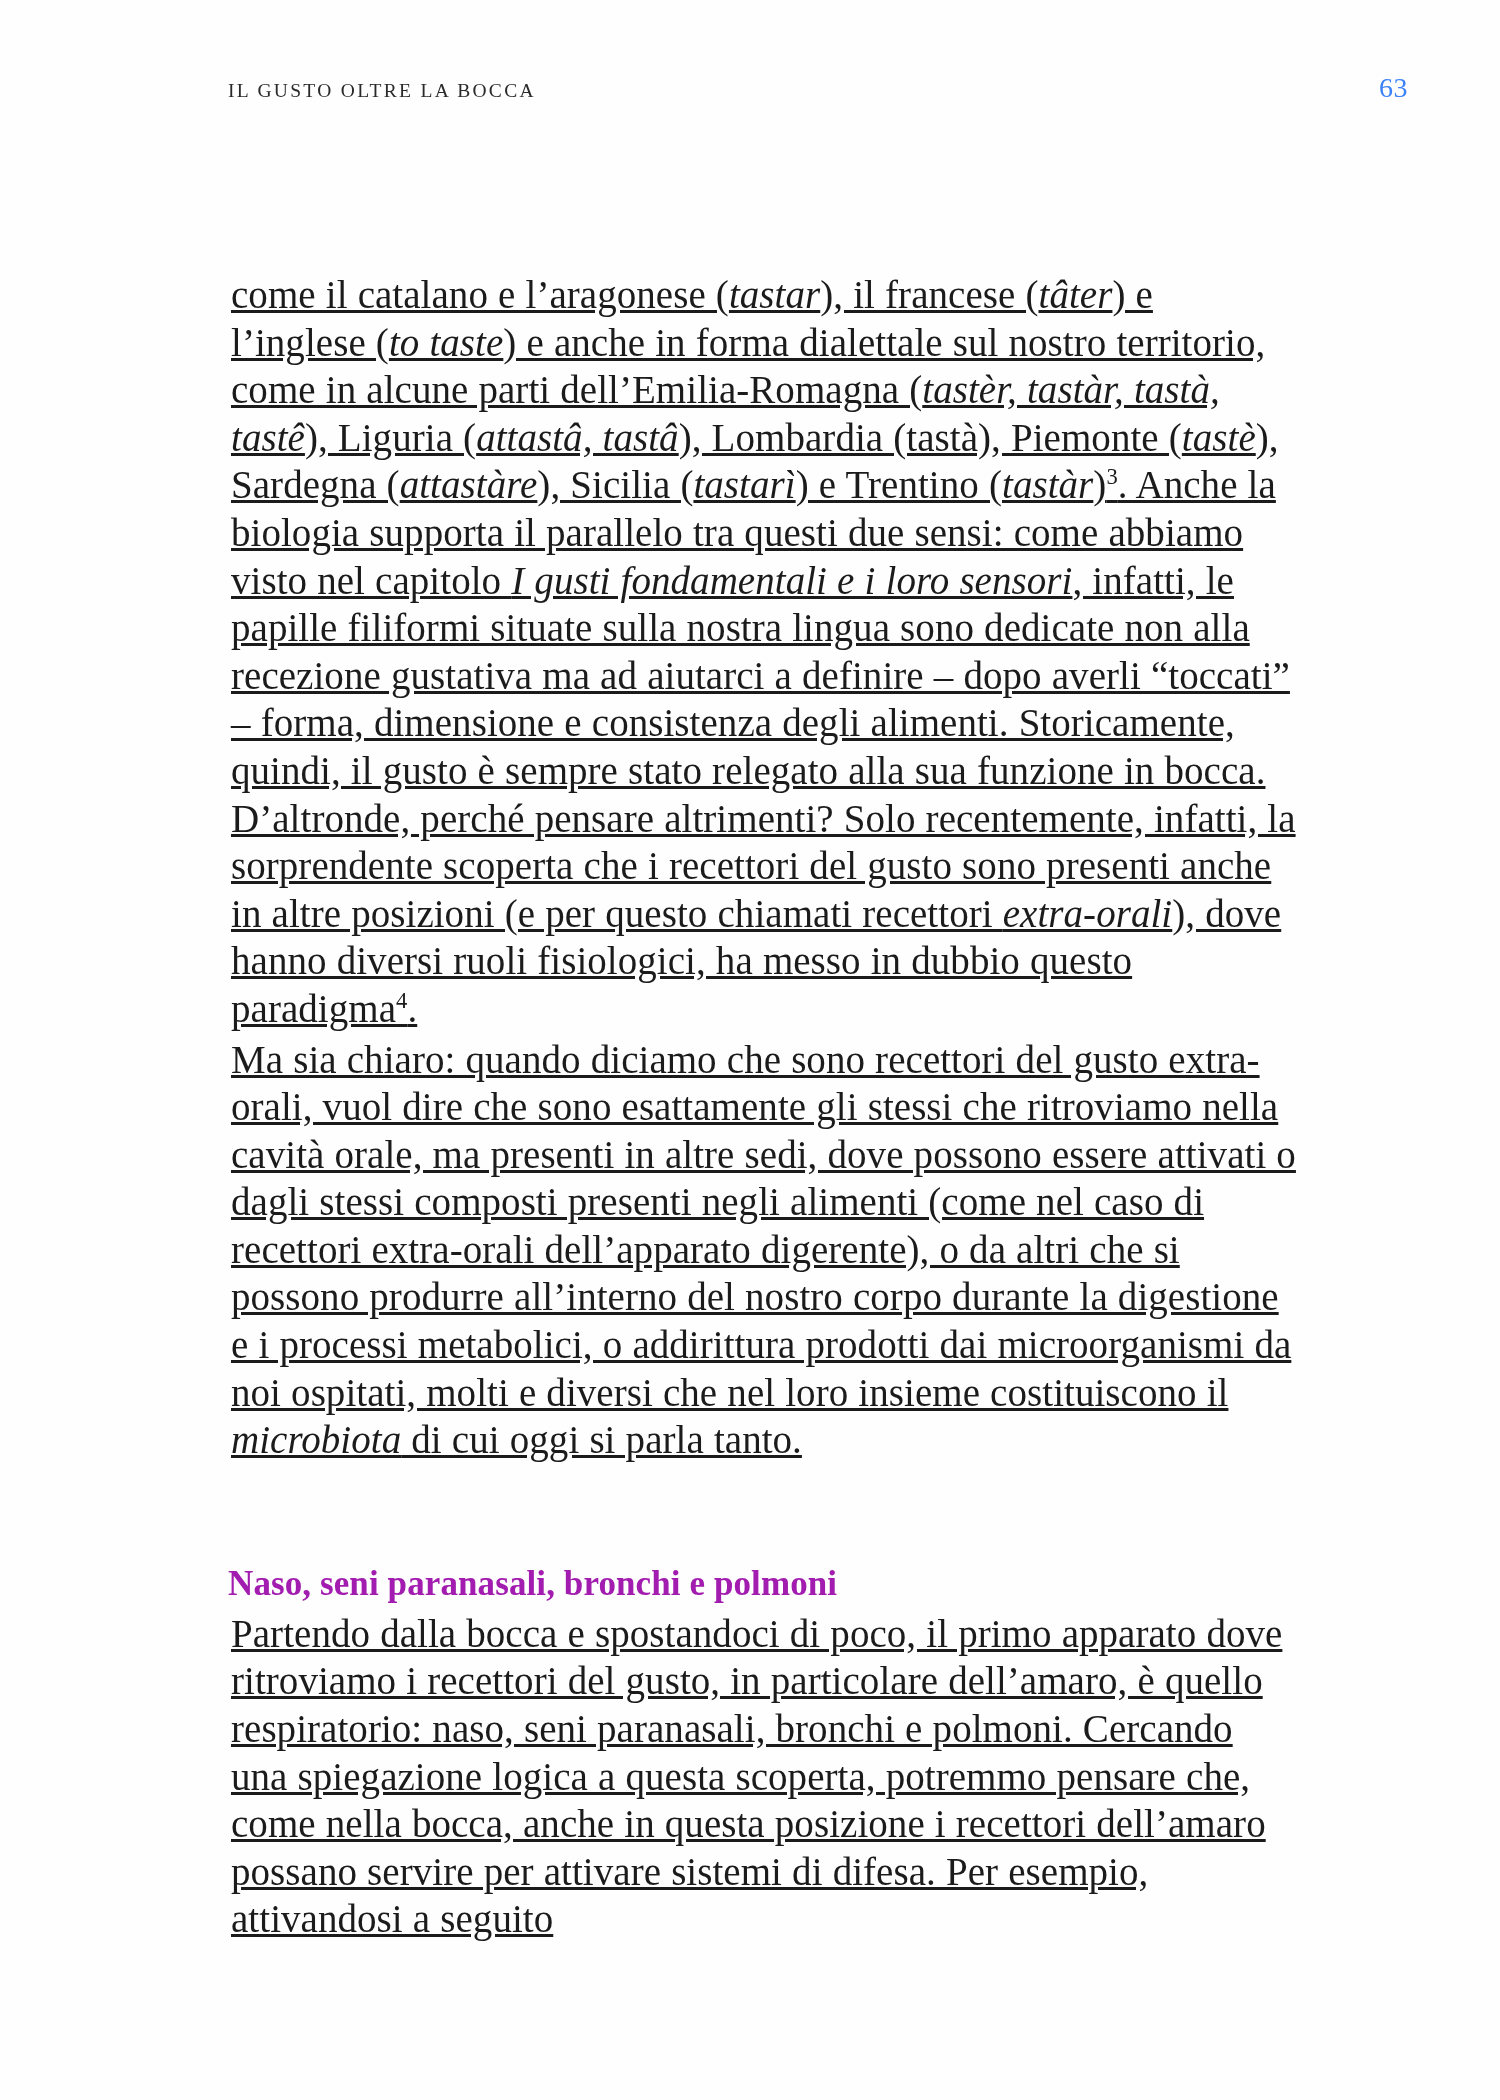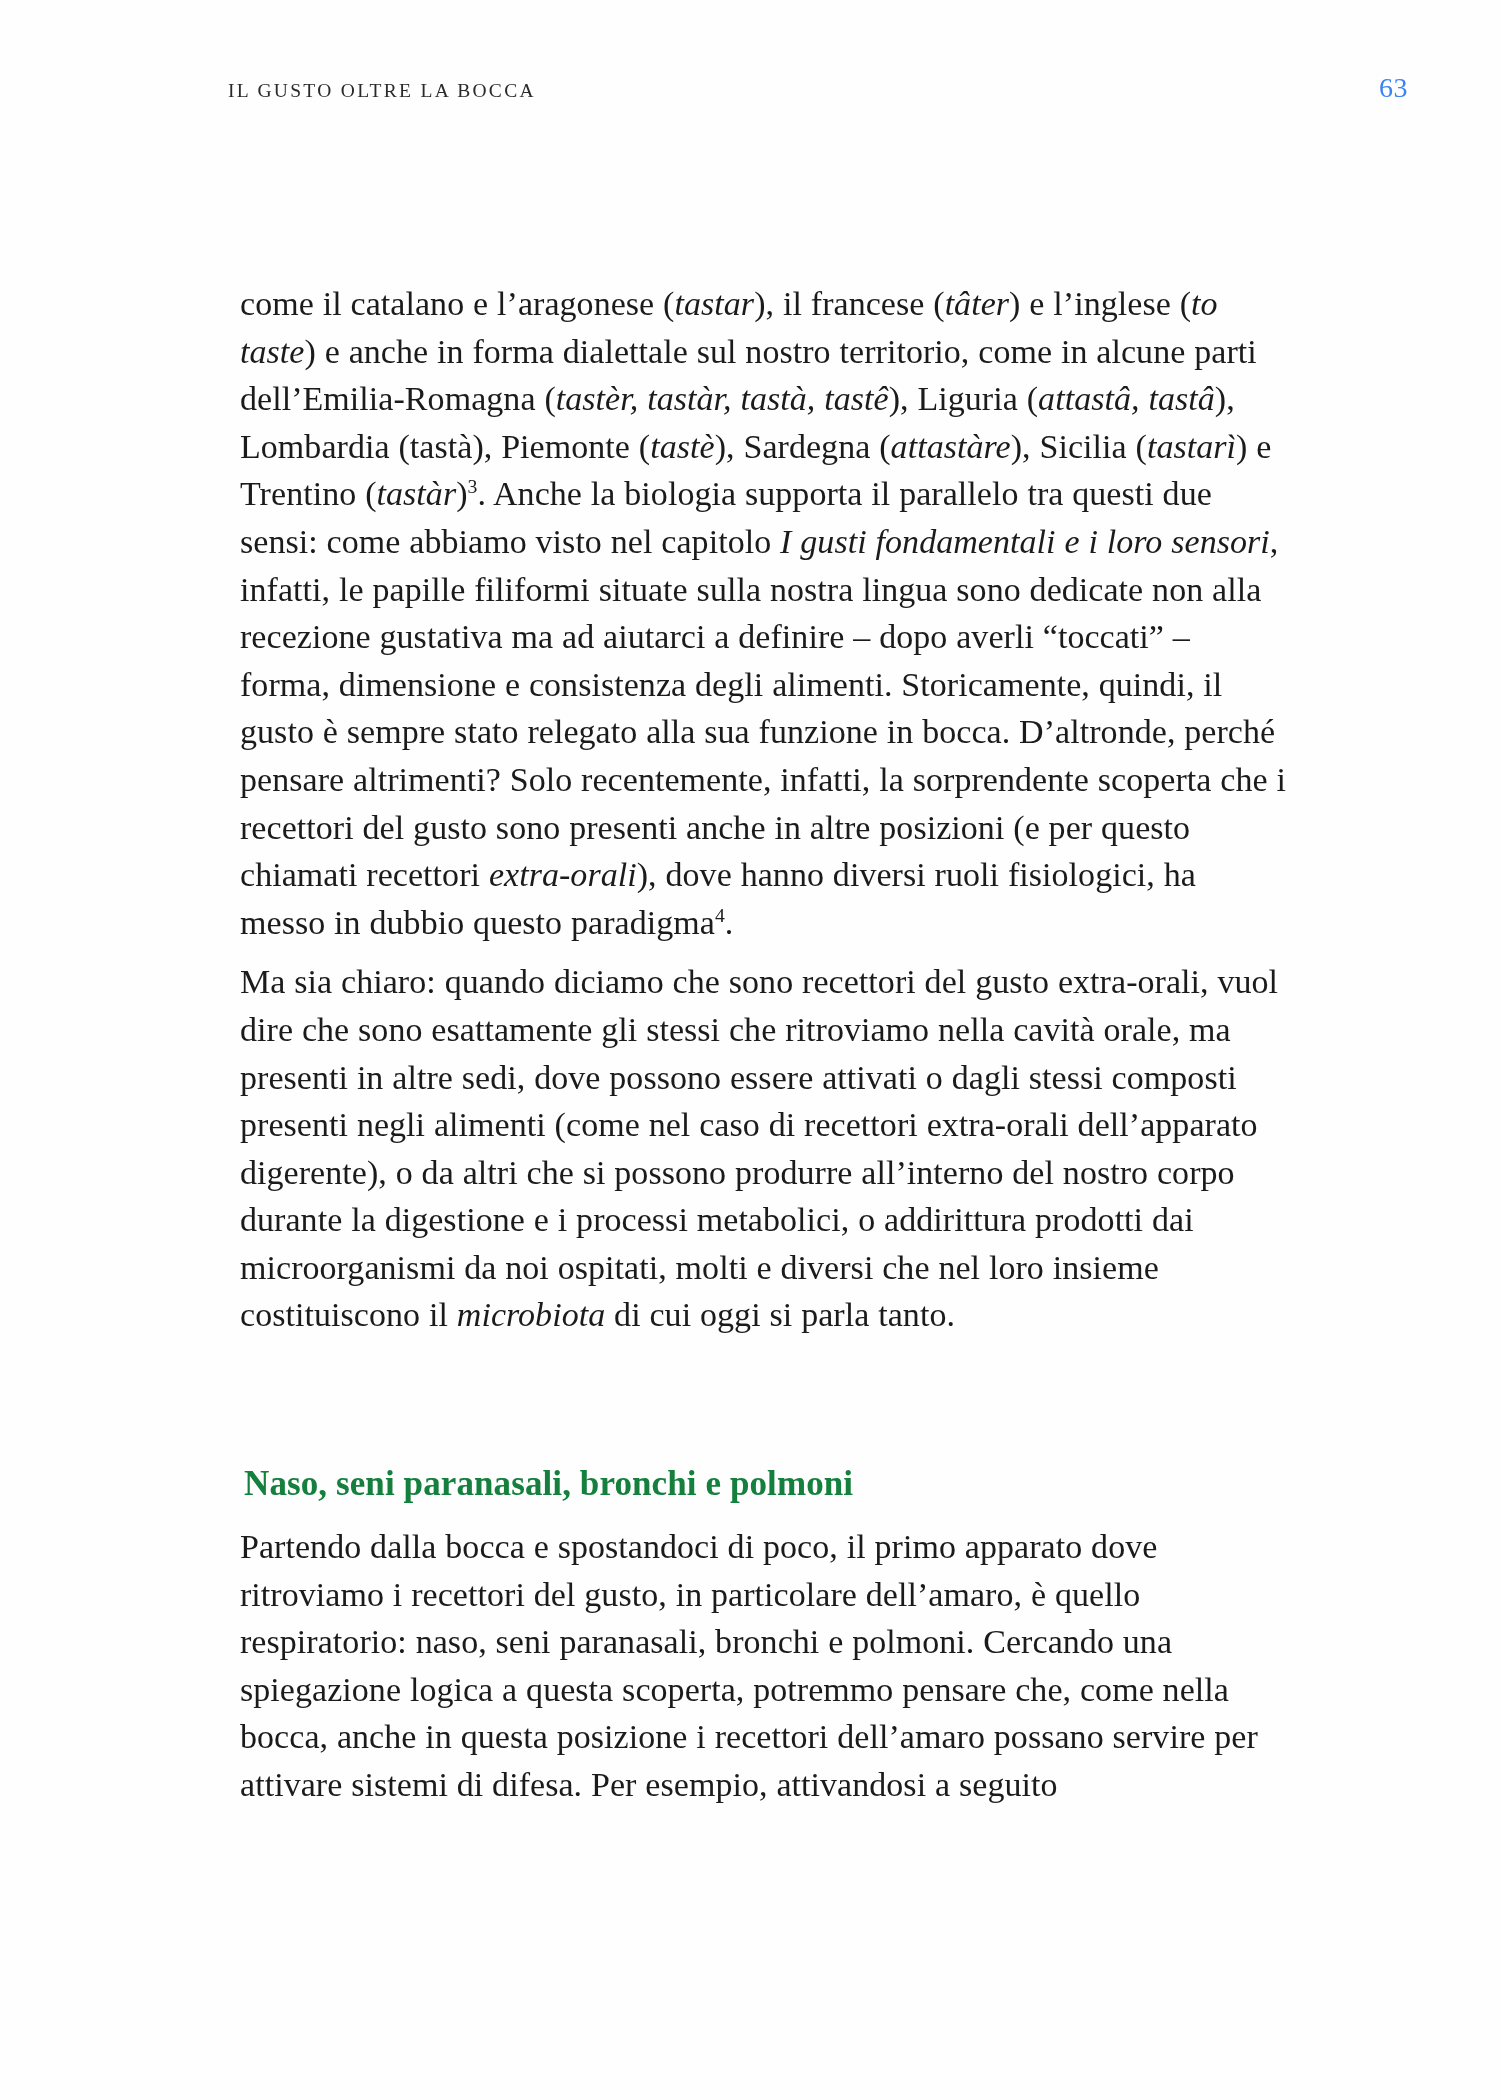--- a/index.html
+++ b/index.html
@@ -54,47 +54,48 @@
 
   
   .textblock {
     position: absolute;
     top: 268px;
     left: 228px;
     width: 1072px;
   }
 
   p.body {
-    margin: 12px;
-    font-size: 34px;
+    margin: 3px;
+    font-size: 39px;
     line-height: 47.6px;
     text-align: left;
     color: #1b1b1b;
     letter-spacing: 0.05px;
     word-spacing: 0.3px;
+    text-decoration: underline;
   }
   p.body + p.body {
     margin-top: 0;
   }
 
   .it { font-style: italic; }
 
   sup {
     font-size: 0.58em;
     vertical-align: super;
     line-height: 0;
   }
 
   
   h2.section-heading {
-    margin: 16px;
+    margin: 0;
     font-size: 35px;
     line-height: 47px;
     font-weight: bold;
-    color: #15803d;
+    color: #a21caf;
     letter-spacing: 0.1px;
   }
   .heading-gap {
     height: 93px;
   }
   .after-heading {
     margin-top: 4px;
   }
 </style>
 </head>

